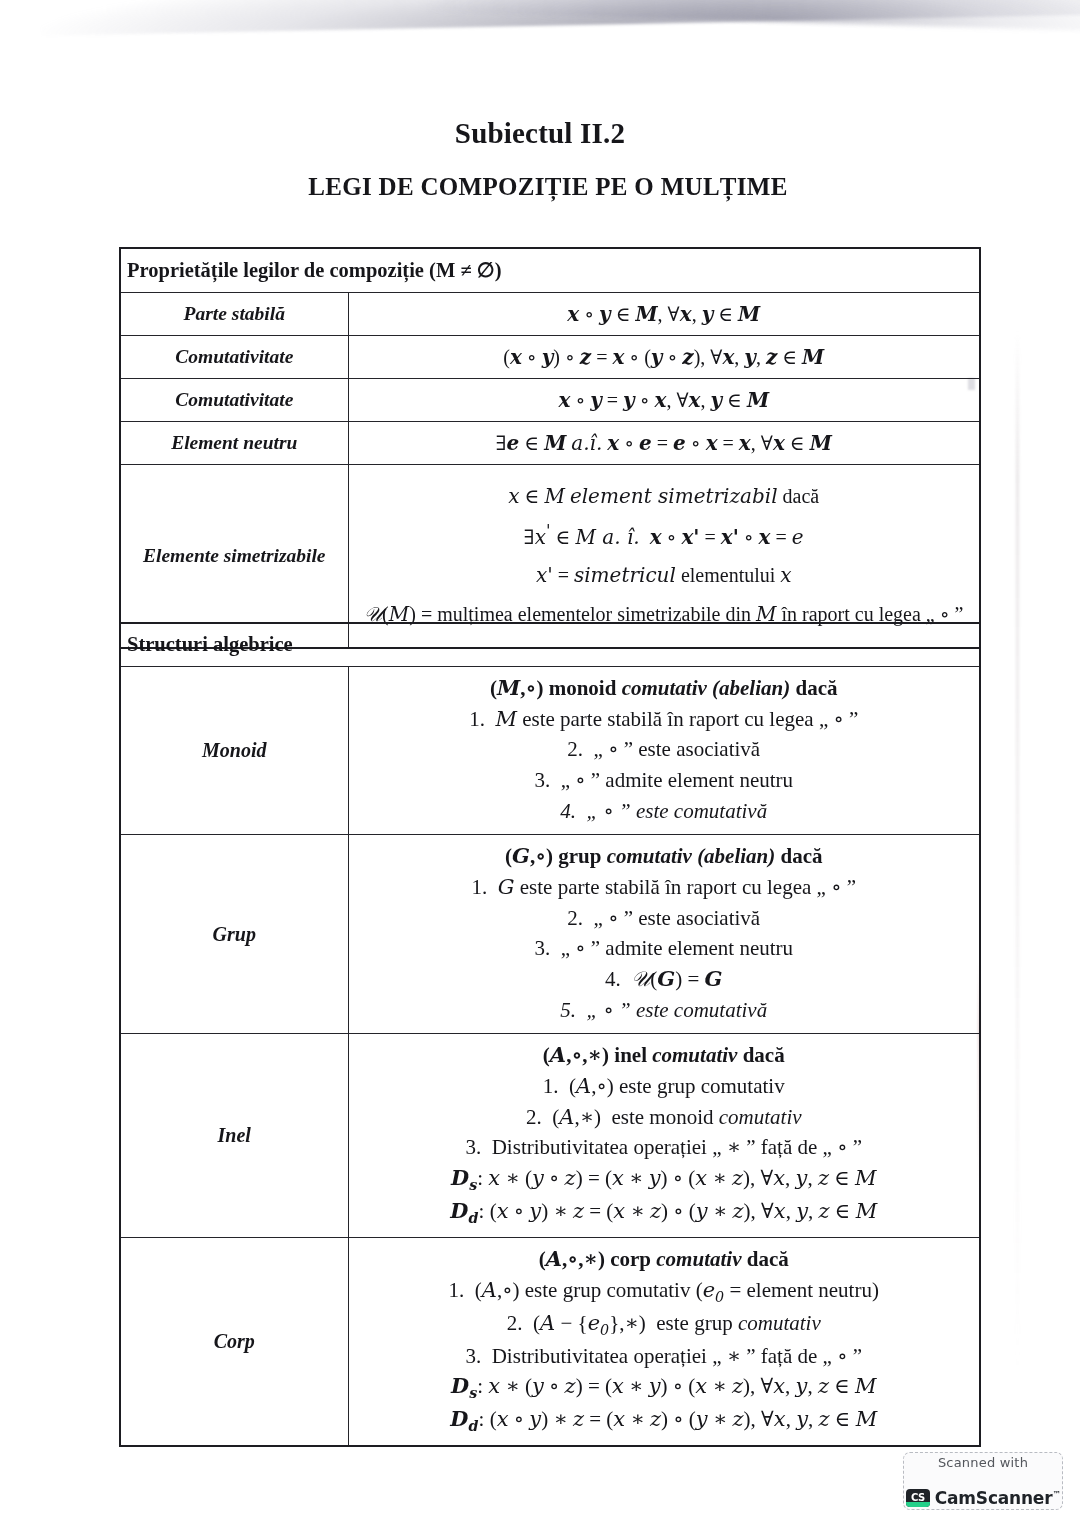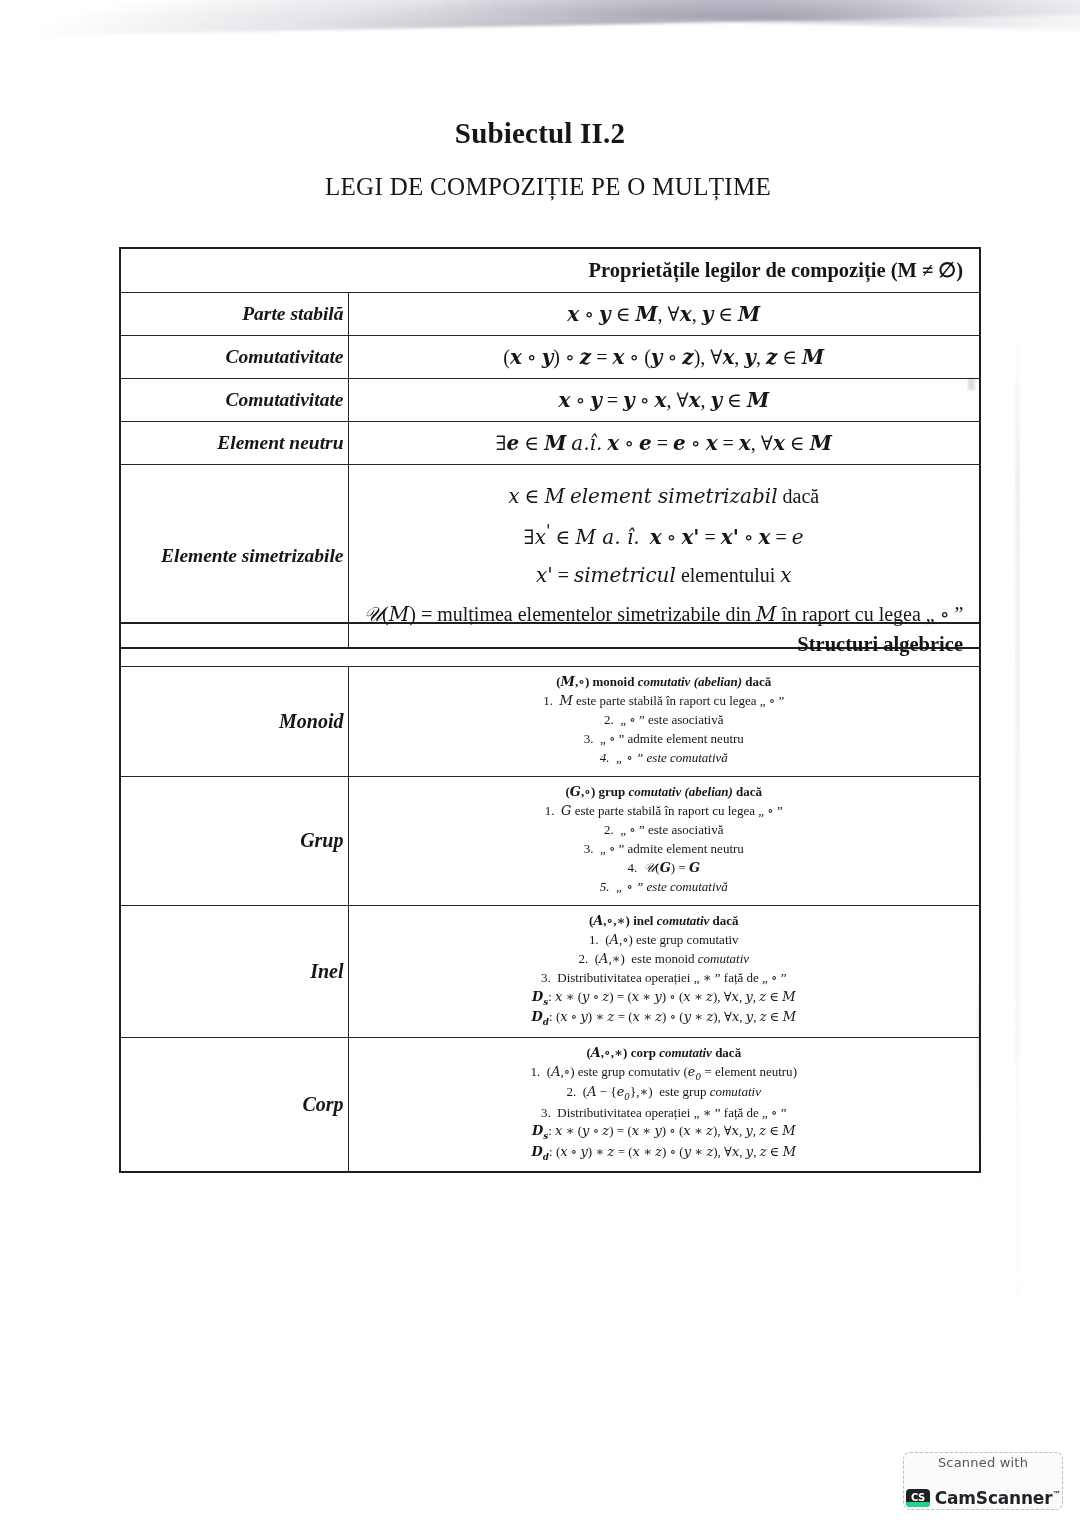--- a/index.html
+++ b/index.html
@@ -74,48 +74,48 @@
   
   .titles { padding-top: 117px; text-align: center; }
   .doc-title {
     font-size: 29px;
     font-weight: bold;
     letter-spacing: 0.2px;
     margin: 0;
   }
   .doc-subtitle {
     font-size: 25px;
-    font-weight: normal;
+    font-weight: bold;
     letter-spacing: 0.3px;
     margin: 23px 0 0 16px;
   }
 
   
   .tbl {
     position: absolute;
     left: 119px;
     width: 862px;
     border: 2px solid #1d1d22;
     border-collapse: collapse;
     background: transparent;
   }
   .tbl td, .tbl th {
     border: 1.6px solid #24242a;
     padding: 0;
     vertical-align: middle;
   }
   .tbl .caption-cell {
-    text-align: right;
+    text-align: left;
     font-weight: bold;
     font-size: 20.5px;
     padding: 9px 16px 10px 6px;
   }
   .tbl .lbl {
     width: 228px;
-    text-align: right;
+    text-align: center;
     font-weight: bold;
     font-style: italic;
     font-size: 19.5px;
     padding: 8px 4px;
   }
   .tbl .val {
     text-align: center;
     font-size: 20px;
     padding: 9px 12px;
     line-height: 1.5;
@@ -127,21 +127,21 @@
   #table-properties .sym-cell {
     padding: 12px 14px 14px 14px;
     line-height: 1.92;
   }
 
   
   #table-structures { top: 622px; }
   #table-structures .val {
     padding: 6px 14px 8px 14px;
     line-height: 1.46;
-    font-size: 13px;
+    font-size: 21px;
   }
   #table-structures .lbl { font-size: 20px; }
 
   
   .m { font-family: "DejaVu Serif", "Liberation Serif", serif; font-style: italic; }
   .mb { font-family: "DejaVu Serif", "Liberation Serif", serif; font-style: italic; font-weight: bold; }
   .up { font-style: normal; }
   .it { font-style: italic; }
   .bd { font-weight: bold; }
   .line { display: block; white-space: nowrap; }

